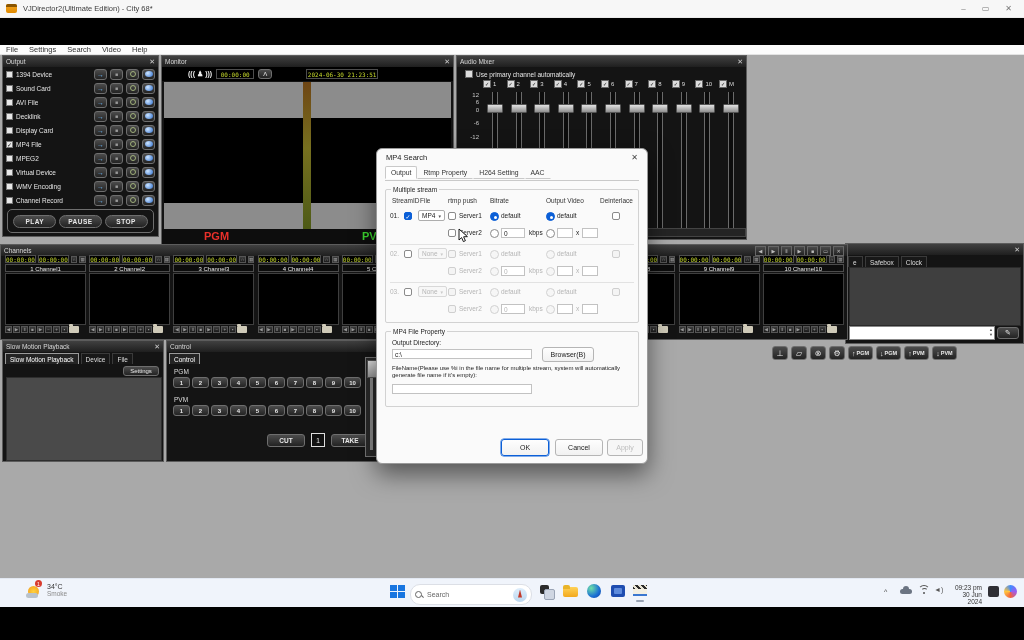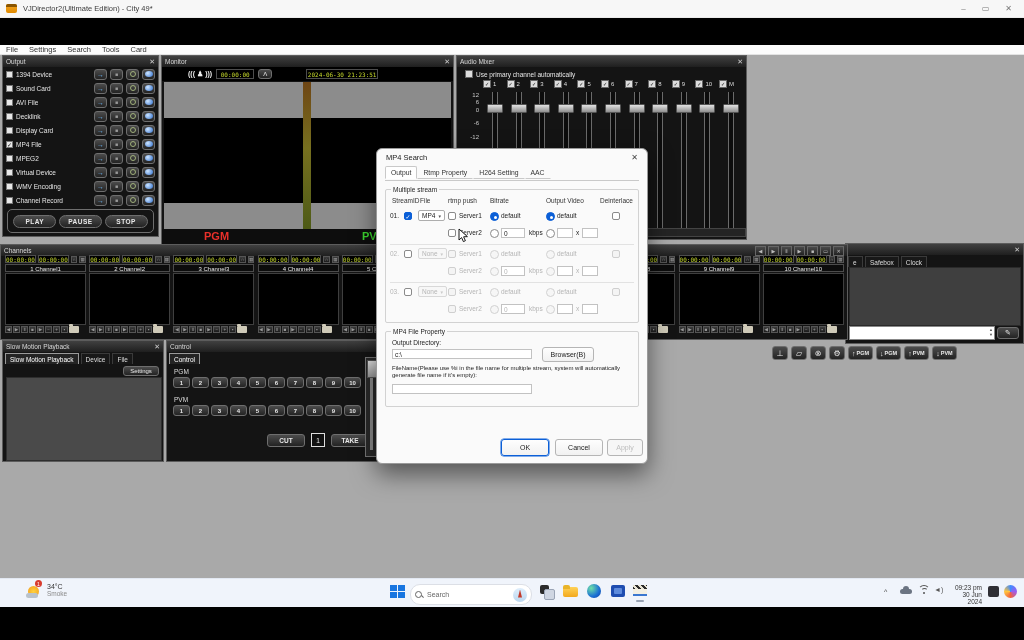--- a/index.html
+++ b/index.html
@@ -87,34 +87,34 @@
   
   #cursor{z-index:30;}
 </style>
 </head>
 <body>
 
 <div id="screen">
 
   <div class="abs" id="titlebar">
     <div id="app-icon"></div>
-    <div id="win-title">VJDirector2(Ultimate Edition) - City 49*</div>
+    <div id="win-title">VJDirector2(Ultimate Edition) - City 68*</div>
     <div id="win-controls">
       <span>–</span>
       <span>▭</span>
       <span>✕</span>
     </div>
   </div>
 
   <div class="abs" id="menubar">
       <span class="menu-item">File</span>
       <span class="menu-item">Settings</span>
       <span class="menu-item">Search</span>
-      <span class="menu-item">Tools</span>
-      <span class="menu-item">Card</span>
+      <span class="menu-item">Video</span>
+      <span class="menu-item">Help</span>
     </div>
 
   <div class="abs" id="client"></div>
 
   <div class="panel" id="output-panel" style="left:2px;top:55px;width:157px;height:182px;">
     <div class="ptitle">
         <span>Output</span>
         <span class="pclose">✕</span>
       </div>
     <div id="output-list">

